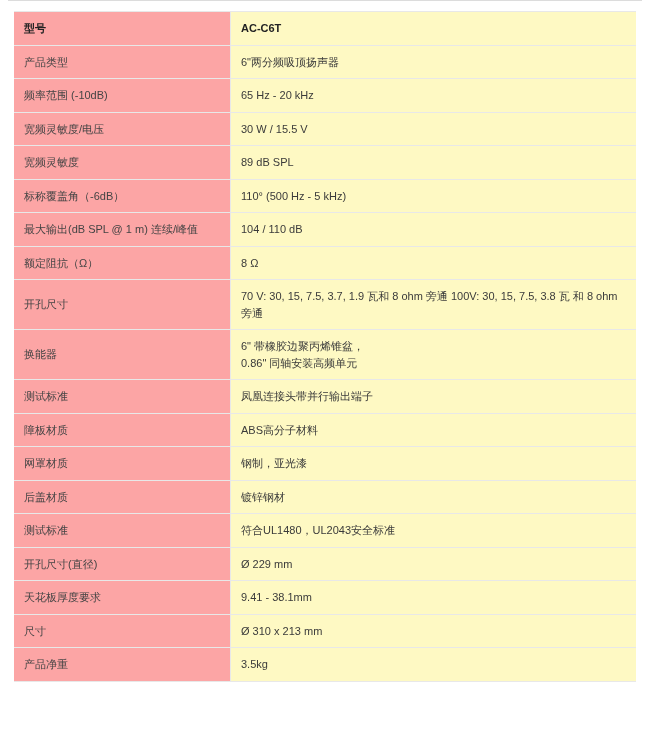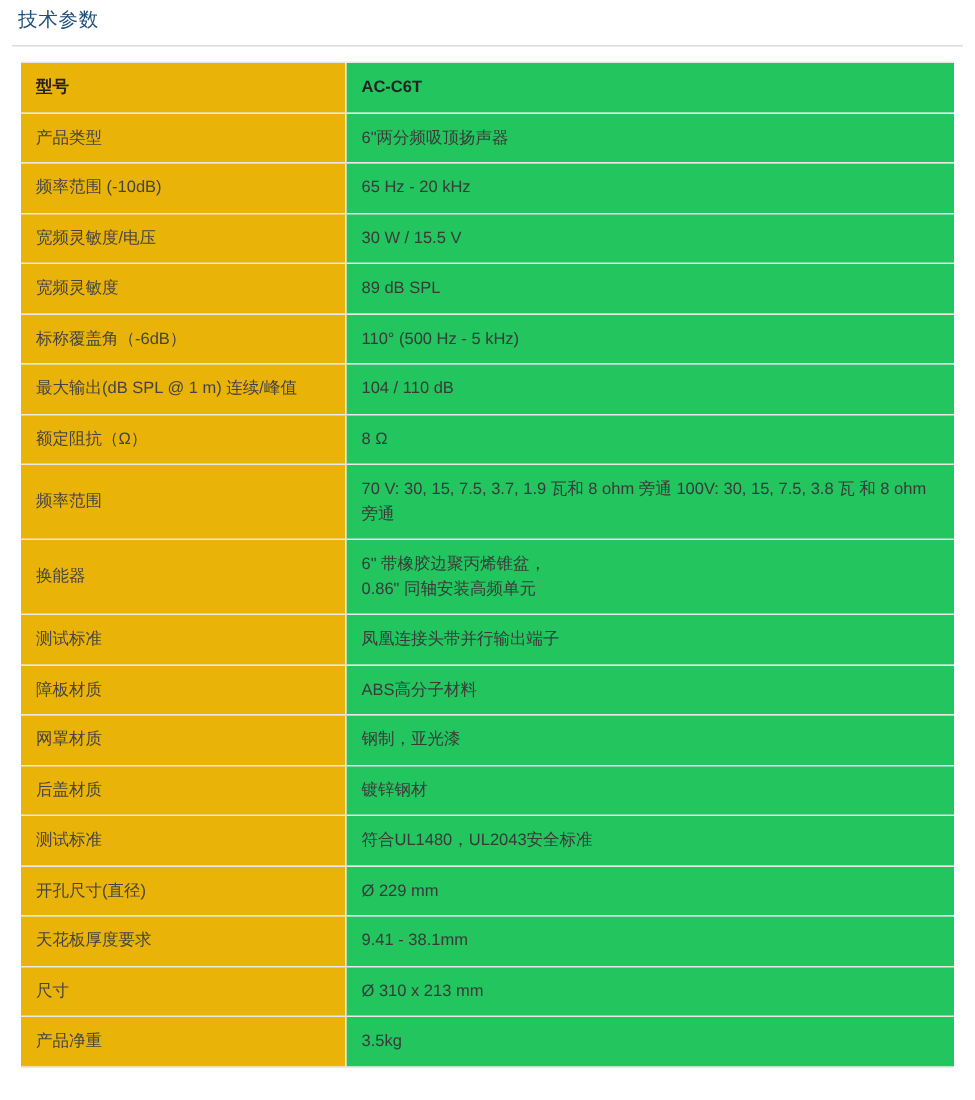--- a/index.html
+++ b/index.html
@@ -42,43 +42,42 @@
     border-top: 1px solid #e8e8e8;
   }
   table.spec td {
     vertical-align: middle;
     font-size: 11px;
     line-height: 1.5;
     padding: 8px 10px;
   }
   td.label {
     width: 196px;
-    background: #eab308;
+    background: #fca5a5;
     color: #444444;
     border-right: 1px solid #e8e8e8;
   }
   td.value {
-    background: #22c55e;
+    background: #fef9c3;
     color: #3a3a3a;
   }
   tr.first-row td.label,
   tr.first-row td.value {
     font-weight: bold;
     color: #222222;
   }
   .value-line {
     display: block;
   }
 </style>
 </head>
 <body>
 
 <div class="page">
 
-  <div class="section-title">技术参数</div>
   <div class="title-rule"></div>
 
   <table class="spec">
     <tbody>
         <tr class="first-row">
           <td class="label">型号</td>
           <td class="value">
             <span class="value-line">AC-C6T</span>
           </td>
         </tr>
@@ -118,21 +117,21 @@
             <span class="value-line">104 / 110 dB</span>
           </td>
         </tr>
         <tr>
           <td class="label">额定阻抗（Ω）</td>
           <td class="value">
             <span class="value-line">8 Ω</span>
           </td>
         </tr>
         <tr>
-          <td class="label">频率范围</td>
+          <td class="label">开孔尺寸</td>
           <td class="value">
             <span class="value-line">70 V: 30, 15, 7.5, 3.7, 1.9 瓦和 8 ohm 旁通 100V: 30, 15, 7.5, 3.8 瓦 和 8 ohm 旁通</span>
           </td>
         </tr>
         <tr>
           <td class="label">换能器</td>
           <td class="value">
             <span class="value-line">6"  带橡胶边聚丙烯锥盆，</span>
             <span class="value-line">0.86" 同轴安装高频单元</span>
           </td>

